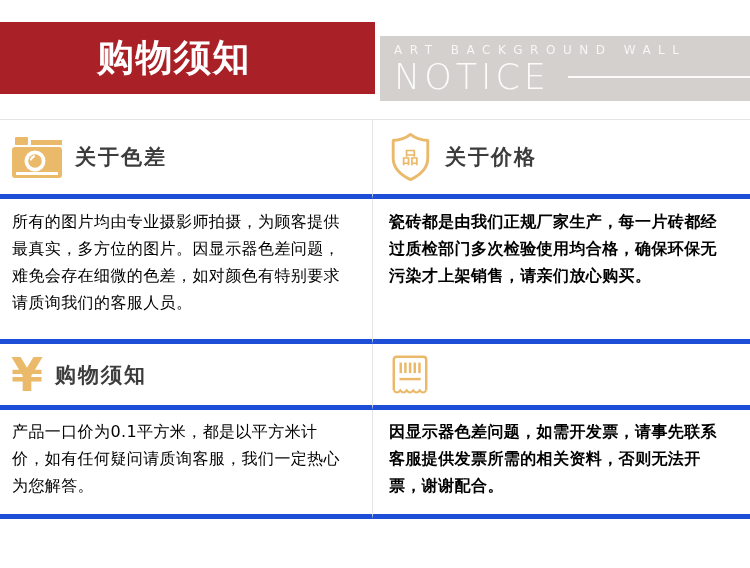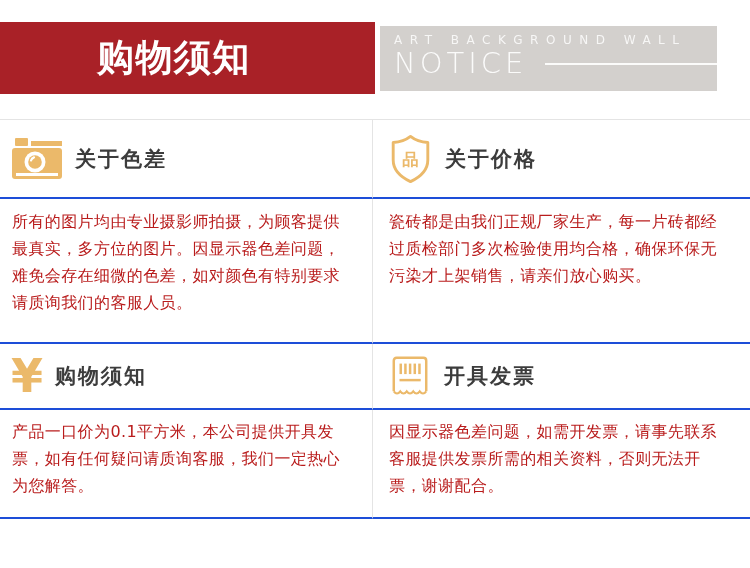--- a/index.html
+++ b/index.html
@@ -26,40 +26,40 @@
   }
   .banner-red .ttl {
     color: #ffffff;
     font-size: 37px;
     font-weight: bold;
     letter-spacing: 1.5px;
     white-space: nowrap;
   }
   .banner-gray {
     position: absolute;
-    left: 380px; top: 26px;
-    width: 337px; height: 65px;
+    left: 380px; top: 36px;
+    width: 370px; height: 65px;
     background: #D3D0CD;
     padding: 7px 0 0 14px;
     overflow: hidden;
   }
   .banner-gray .art {
     color: rgba(255,255,255,0.82);
     font-size: 12px;
     letter-spacing: 7.5px;
     white-space: nowrap;
   }
   .notice-row {
     display: flex;
     align-items: center;
     margin-top: 1px;
   }
   .notice-row .notice {
     color: rgba(255,255,255,0.9);
-    font-size: 29px;
+    font-size: 35px;
     font-weight: 300;
     letter-spacing: 4px;
     line-height: 1.1;
     white-space: nowrap;
   }
   .notice-row .notice-line {
     flex: 1;
     height: 2px;
     background: rgba(255,255,255,0.9);
     margin-left: 18px;
@@ -68,44 +68,44 @@
   
   .grid {
     position: absolute;
     left: 0; top: 119px;
     width: 750px;
     display: grid;
     grid-template-columns: 373px 377px;
     grid-template-rows: 79px 145px 66px 109px;
     border-top: 1px solid #E4E4E4;
   }
-  .cell { border-bottom: 2px solid #1d4ed8; background: #fff; }
+  .cell { border-bottom: 5px solid #1d4ed8; background: #fff; }
   .col-l { border-right: 1px solid #E4E4E4; }
   .head {
     display: flex;
     align-items: center;
     gap: 13px;
     padding-left: 12px;
   }
   .head.col-r { padding-left: 16px; }
   .head .title {
     font-size: 21px;
     font-weight: bold;
     color: #3C3C3C;
     letter-spacing: 2px;
     white-space: nowrap;
   }
   .body {
     padding: 9px 22px 0 12px;
     font-size: 16px;
     line-height: 27px;
-    color: #b91c1c;
+    color: #000000;
     letter-spacing: 0.4px;
   }
-  .body.col-r { padding-left: 16px; padding-right: 28px; }
+  .body.col-r { padding-left: 16px; padding-right: 28px; font-weight: bold; }
   .body2 { padding-top: 8px; }
 
   
   .icon { display: inline-flex; align-items: center; justify-content: center; flex: 0 0 auto; }
   .yuan {
     color: #EBB96A;
     font-size: 46px;
     font-weight: bold;
     line-height: 1;
     width: 30px;
@@ -171,20 +171,19 @@
           <path d="M5 38 L5 6 Q5 3 8 3 L36 3 Q39 3 39 6 L39 38" fill="none" stroke="#EBB96A" stroke-width="2.6"></path>
           <path d="M5 38 q3.4 4.6 6.8 0 q3.4 4.6 6.8 0 q3.4 4.6 6.8 0 q3.4 4.6 6.8 0 q3.4 4.6 6.8 0" fill="none" stroke="#EBB96A" stroke-width="2.2"></path>
           <rect x="11" y="9" width="2.6" height="11" fill="#EBB96A"></rect>
           <rect x="15.9" y="9" width="2.6" height="11" fill="#EBB96A"></rect>
           <rect x="20.8" y="9" width="2.6" height="11" fill="#EBB96A"></rect>
           <rect x="25.7" y="9" width="2.6" height="11" fill="#EBB96A"></rect>
           <rect x="30.6" y="9" width="2.6" height="11" fill="#EBB96A"></rect>
           <rect x="11" y="25" width="22.2" height="2.6" fill="#EBB96A"></rect>
         </svg>
       </span>
-      <span class="title">开具发票</span>
     </div>
 
-    <div class="cell body body2 col-l">产品一口价为0.1平方米，本公司提供开具发票，如有任何疑问请质询客服，我们一定热心为您解答。</div>
+    <div class="cell body body2 col-l">产品一口价为0.1平方米，都是以平方米计价，如有任何疑问请质询客服，我们一定热心为您解答。</div>
     <div class="cell body body2 col-r">因显示器色差问题，如需开发票，请事先联系客服提供发票所需的相关资料，否则无法开票，谢谢配合。</div>
 
   </div>
 </div>
 
 </body></html>

